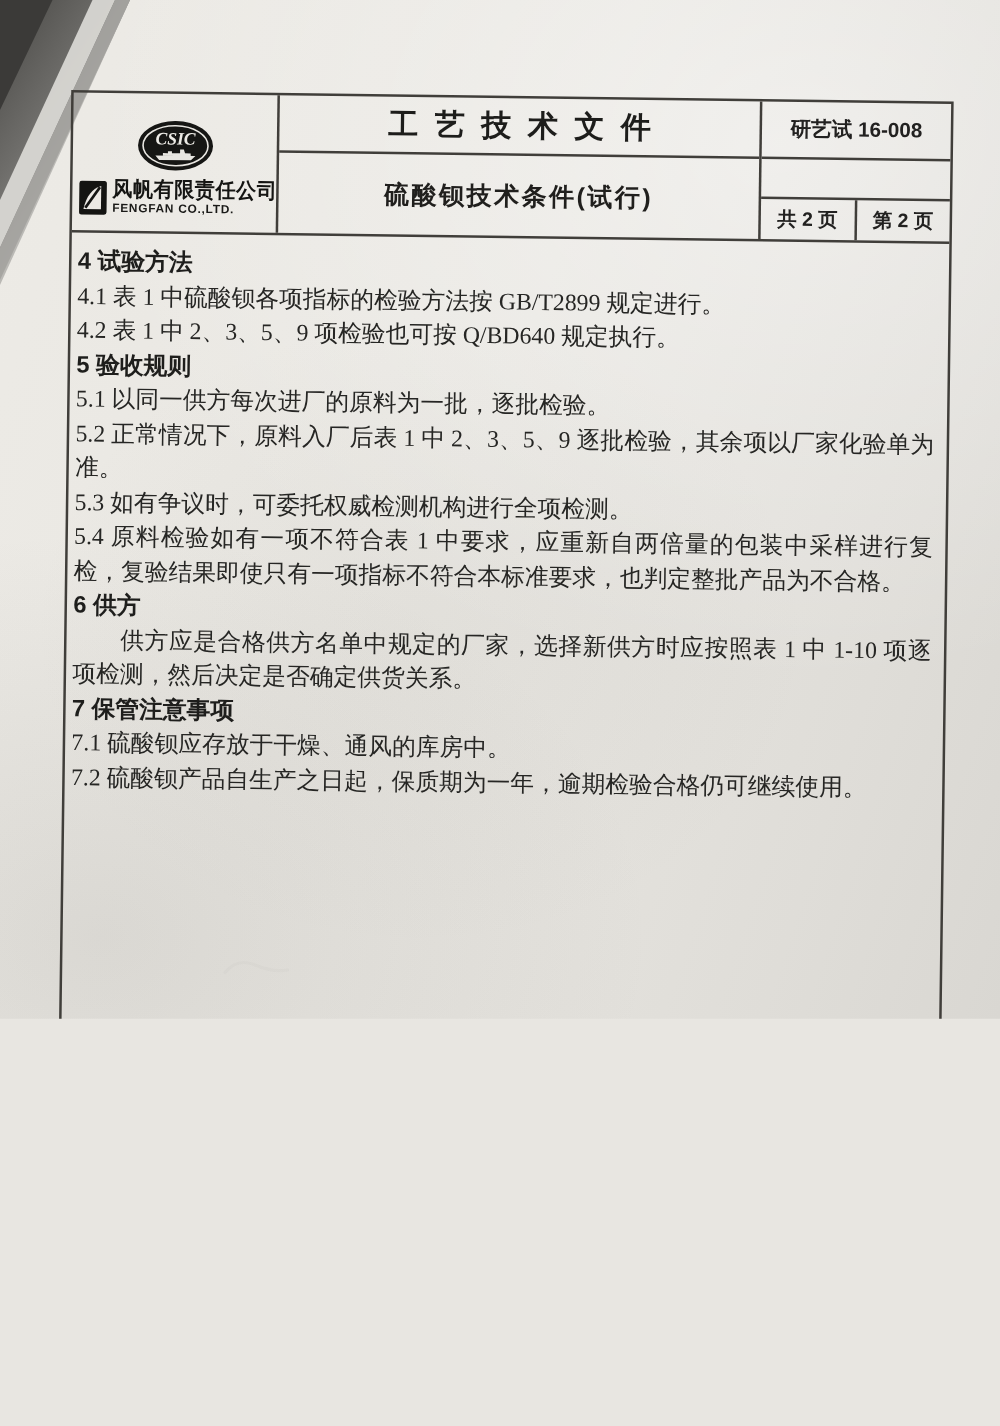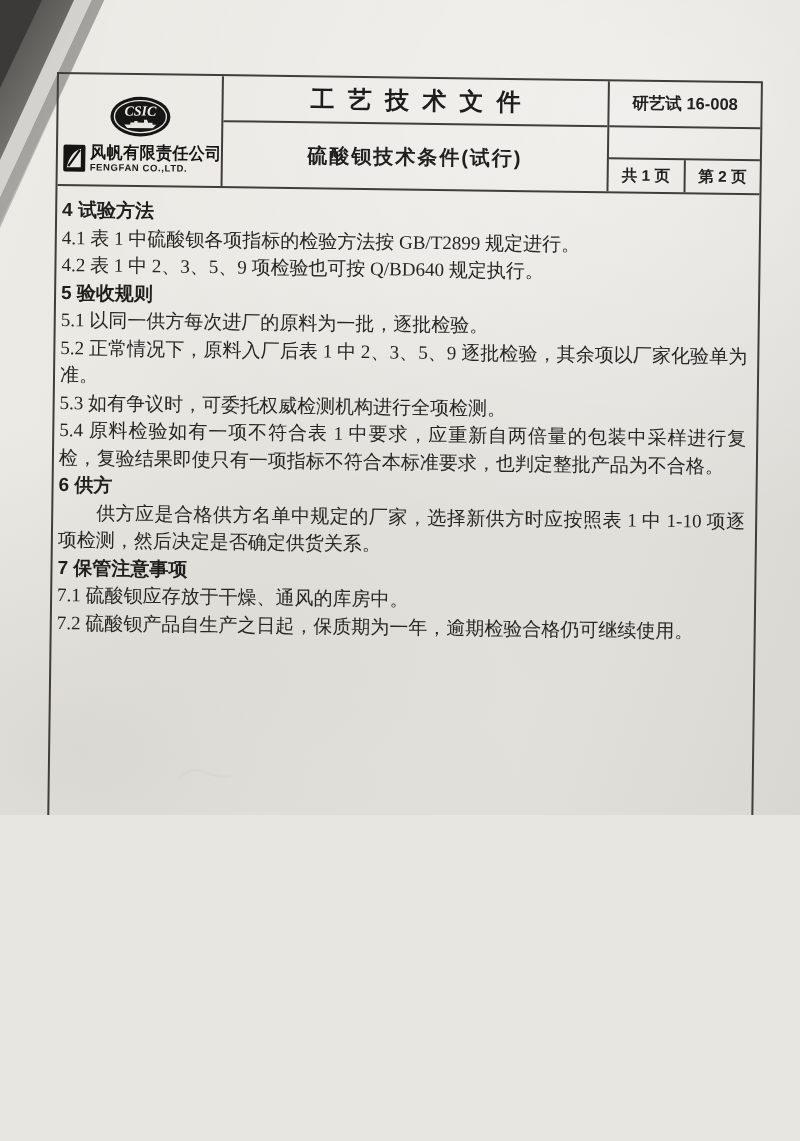--- a/index.html
+++ b/index.html
@@ -121,21 +121,21 @@
         </div>
         <div class="sub-row">
           <span class="doc-sub">硫酸钡技术条件(试行)</span>
         </div>
       </div>
 
       <div class="cell-right">
         <div class="num-row">研艺试 16-008</div>
         <div class="gap-row"></div>
         <div class="pages-row">
-          <div class="pg">共 1 页</div>
+          <div class="pg">共 2 页</div>
           <div class="pg pg-cur">第 2 页</div>
         </div>
       </div>
     </div>
 
     <div class="bod">
       <div class="line h">4  试验方法</div>
       <div class="line p">4.1 表 1 中硫酸钡各项指标的检验方法按 GB/T2899 规定进行。</div>
       <div class="line p">4.2 表 1 中 2、3、5、9 项检验也可按 Q/BD640 规定执行。</div>
       <div class="line h">5  验收规则</div>

